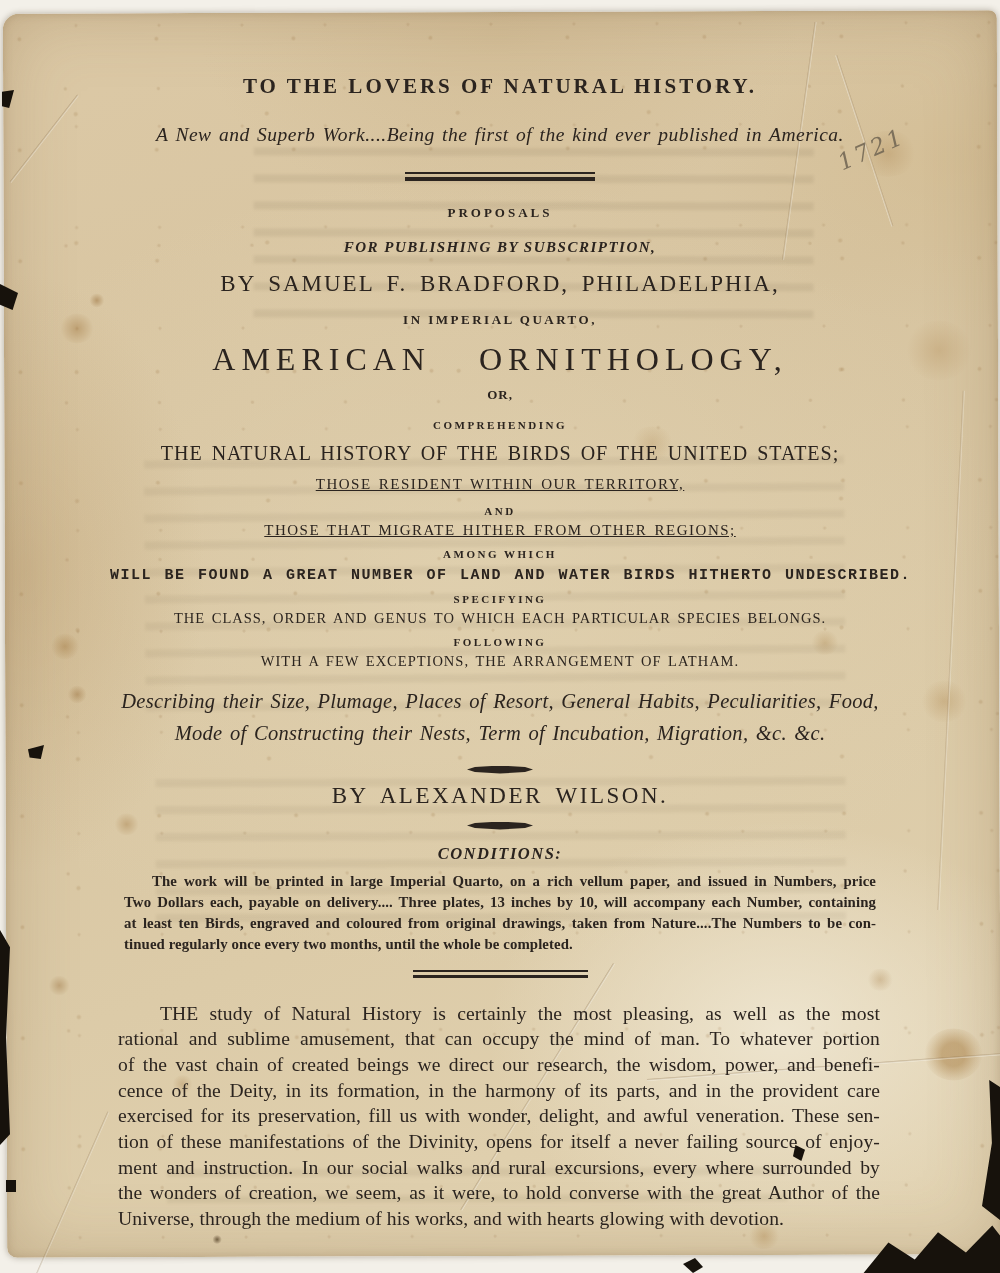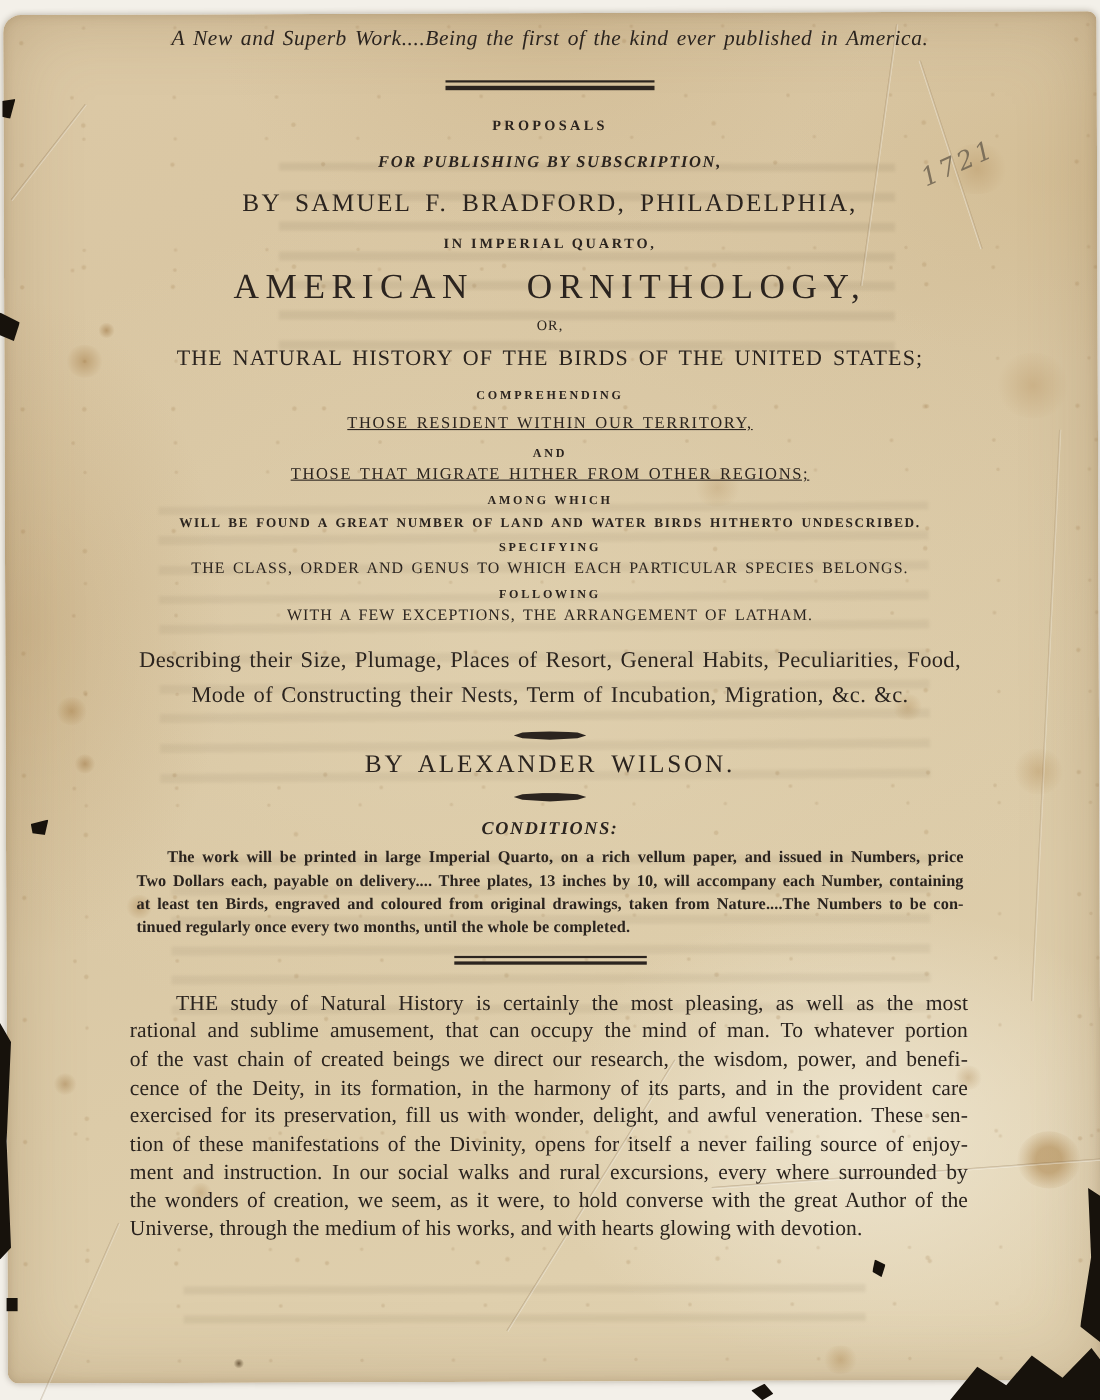--- a/index.html
+++ b/index.html
@@ -45,29 +45,29 @@
   }
   .c-line{white-space:nowrap;}
   .dedication{margin-top:74px;font-size:21px;letter-spacing:3px;font-weight:700;}
   .tagline{margin-top:25px;font-size:19.5px;font-style:italic;letter-spacing:.5px;word-spacing:2px;}
   .rule-double{width:190px;margin:26px auto 0;border-top:2px solid #2b241f;border-bottom:4px solid #2b241f;height:3px;}
   .proposals{margin-top:24px;font-size:13px;letter-spacing:3px;font-weight:700;text-align:center;}
   .publishing{margin-top:18px;font-size:15px;font-style:italic;font-weight:700;letter-spacing:1.5px;}
   .bradford{margin-top:15px;font-size:23px;letter-spacing:2px;word-spacing:5px;}
   .quarto{margin-top:15px;font-size:13px;letter-spacing:2.5px;font-weight:700;}
   .main-title{margin-top:13px;font-size:32px;letter-spacing:6px;word-spacing:34px;}
-  .or-line{margin-top:9px;font-size:13px;letter-spacing:1px;font-weight:400;}
+  .or-line{margin-top:9px;font-size:13px;letter-spacing:1px;font-weight:700;}
   .nat-hist{margin-top:11px;font-size:20px;letter-spacing:1px;word-spacing:3px;}
   .t-xxs{font-size:11px;letter-spacing:2.5px;font-weight:700;}
   .t-sm{font-size:15px;letter-spacing:1.5px;word-spacing:2px;text-decoration:underline;}
-  .t-smb{font-size:12px;letter-spacing:1.5px;font-weight:700;word-spacing:2px;}
+  .t-smb{font-size:15px;letter-spacing:1.5px;font-weight:700;word-spacing:2px;font-family:Liberation Mono, monospace;}
   .t-md{font-size:14.5px;letter-spacing:1px;word-spacing:2px;}
   .mt16{margin-top:16px;} .mt12{margin-top:12px;} .mt11{margin-top:11px;}
   .mt9{margin-top:9px;} .mt7{margin-top:7px;} .mt5{margin-top:5px;}
-  .describing{margin-top:16px;font-size:20.5px;line-height:1.55;letter-spacing:.3px;word-spacing:2px;text-align:center;}
+  .describing{margin-top:16px;font-size:20.5px;font-style:italic;line-height:1.55;letter-spacing:.3px;word-spacing:2px;text-align:center;}
   .diamond{width:66px;height:8px;margin:16px auto 0;background:#2b241f;
     clip-path:polygon(0 50%, 12% 18%, 50% 0, 88% 18%, 100% 50%, 88% 82%, 50% 100%, 12% 82%);}
   .diamond.d2{margin-top:13px;}
   .wilson{margin-top:9px;font-size:23px;letter-spacing:2.5px;word-spacing:5px;}
   .conditions-h{margin-top:14px;font-size:16.5px;font-style:italic;font-weight:700;letter-spacing:1.5px;}
   .conditions-p{margin-top:7px;width:752px;margin-left:14px;text-align:justify;
     font-size:14.8px;line-height:1.44;font-weight:700;letter-spacing:.1px;}
   .conditions-p .jl{text-align:justify;text-align-last:justify;}
   .conditions-p .jl.first{text-indent:28px;}
   .conditions-p .jl.last{text-align-last:left;}
@@ -135,34 +135,35 @@
 
 <div class="dark-bit" style="left:845px;top:1205px;width:155px;height:68px;clip-path:polygon(12% 100%,28% 55%,45% 80%,60% 40%,78% 70%,95% 30%,100% 45%,100% 100%)"></div>
 <div class="dark-bit" style="left:982px;top:1080px;width:18px;height:140px;clip-path:polygon(40% 0,100% 5%,100% 100%,0 90%,55% 45%)"></div>
 <div class="dark-bit" style="left:793px;top:1145px;width:12px;height:16px;clip-path:polygon(20% 0,100% 30%,70% 100%,0 70%)"></div>
 <div class="dark-bit" style="left:683px;top:1258px;width:20px;height:15px;clip-path:polygon(0 40%,60% 0,100% 60%,50% 100%)"></div>
 
 <div class="handwriting">1721</div>
 
 <div class="content">
 
+  <div class="c-line dedication">TO THE LOVERS OF NATURAL HISTORY.</div>
   <div class="c-line tagline">A New and Superb Work....Being the first of the kind ever published in America.</div>
 
   <div class="rule-double"></div>
 
   <div class="c-line proposals">PROPOSALS</div>
   <div class="c-line publishing">FOR PUBLISHING BY SUBSCRIPTION,</div>
   <div class="c-line bradford">BY SAMUEL F. BRADFORD, PHILADELPHIA,</div>
   <div class="c-line quarto">IN IMPERIAL QUARTO,</div>
 
   <div class="c-line main-title">AMERICAN ORNITHOLOGY,</div>
   <div class="c-line or-line">OR,</div>
+  <div class="c-line t-xxs mt16">COMPREHENDING</div>
+
   <div class="c-line nat-hist">THE NATURAL HISTORY OF THE BIRDS OF THE UNITED STATES;</div>
-
-  <div class="c-line t-xxs mt16">COMPREHENDING</div>
   <div class="c-line t-sm mt11">THOSE RESIDENT WITHIN OUR TERRITORY,</div>
   <div class="c-line t-xxs mt12">AND</div>
   <div class="c-line t-sm mt5">THOSE THAT MIGRATE HITHER FROM OTHER REGIONS;</div>
   <div class="c-line t-xxs mt9">AMONG WHICH</div>
   <div class="c-line t-smb mt7">WILL BE FOUND A GREAT NUMBER OF LAND AND WATER BIRDS HITHERTO UNDESCRIBED.</div>
   <div class="c-line t-xxs mt9">SPECIFYING</div>
   <div class="c-line t-md mt5">THE CLASS, ORDER AND GENUS TO WHICH EACH PARTICULAR SPECIES BELONGS.</div>
   <div class="c-line t-xxs mt9">FOLLOWING</div>
   <div class="c-line t-md mt5">WITH A FEW EXCEPTIONS, THE ARRANGEMENT OF LATHAM.</div>
 

